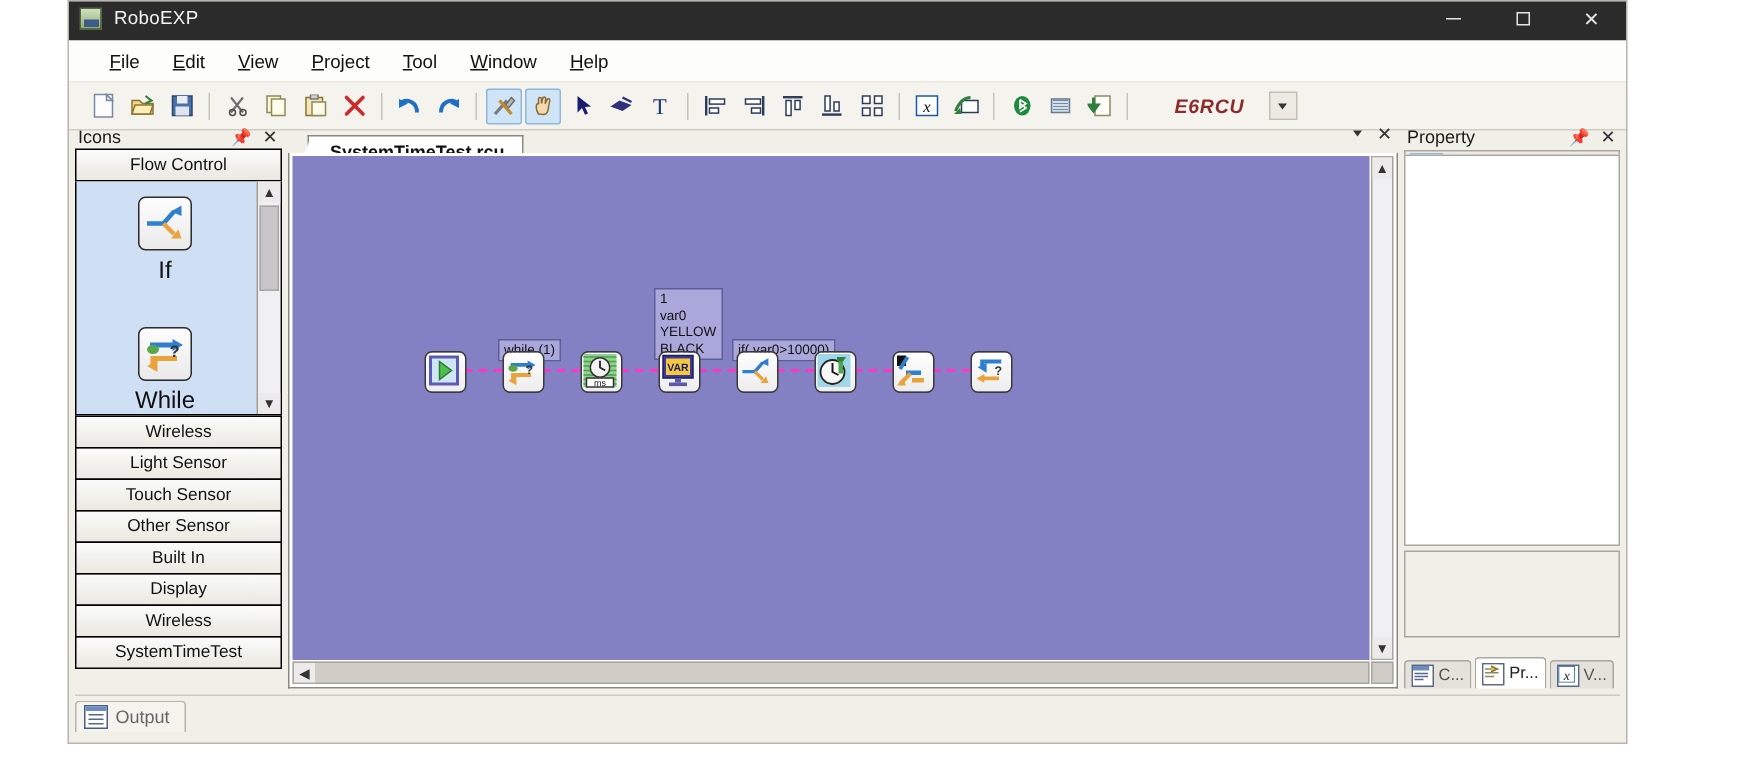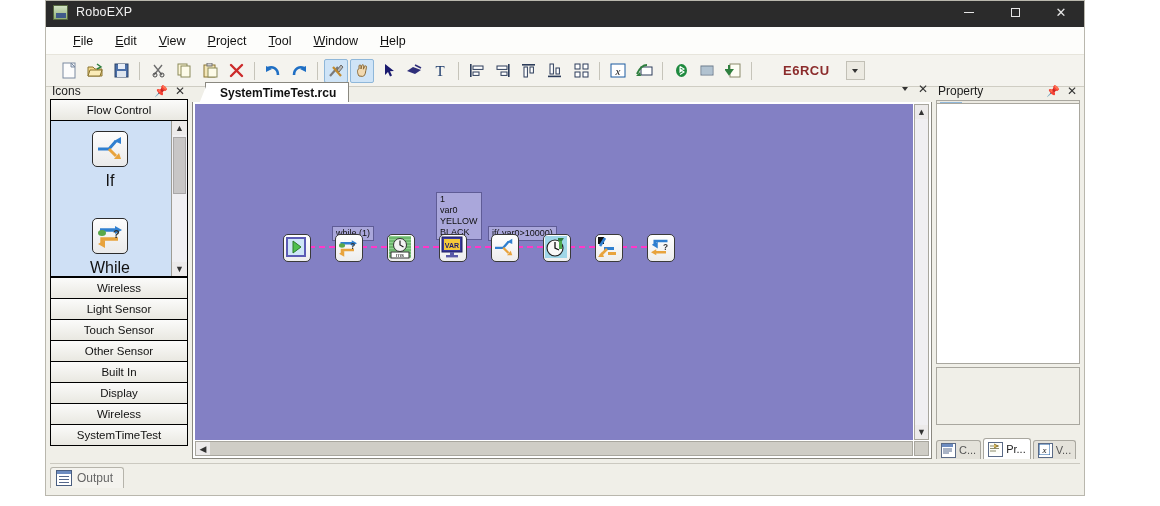--- a/index.html
+++ b/index.html
@@ -19,21 +19,21 @@
   
   .menubar{height:27px;background:#fdfdfb;display:flex;align-items:center;padding-left:16px;border-bottom:1px solid #e7e5dc;}
   .menuitem{padding:3px 11px;font-size:12.5px;color:#111;}
   .menuitem u{text-decoration:underline;}
 
   
   .toolbar{height:31px;background:#f4f3ee;display:flex;align-items:center;padding-left:10px;border-bottom:1px solid #cfcdc3;}
   .tbtn{width:22px;height:22px;margin:0 1px;display:flex;align-items:center;justify-content:center;border:1px solid transparent;border-radius:2px;position:relative;}
   .tbtn.active{background:#cfe4f7;border-color:#8fb7d9;}
   .sep{width:1px;height:18px;background:#c6c4ba;margin:0 5px;}
-  .dev-name{color:#8b2b2b;font-weight:bold;font-size:13px;margin-left:26px;letter-spacing:.5px;}
+  .dev-name{color:#8b2b2b;font-weight:bold;font-size:13px;margin-left:26px;letter-spacing:.5px;font-style:italic;}
   .dev-drop{width:17px;height:17px;margin-left:16px;background:#eceae2;border:1px solid #c2c0b6;display:flex;align-items:center;justify-content:center;}
   .caret{width:0;height:0;border-left:3.5px solid transparent;border-right:3.5px solid transparent;border-top:4px solid #333;}
 
   
   .workarea{position:absolute;left:0;top:80px;right:0;bottom:0;}
 
   
   .icons-panel{position:absolute;left:4px;top:1px;width:138px;bottom:36px;}
   .panel-head{height:18px;display:flex;align-items:center;font-size:12px;color:#1b1b1b;}
   .panel-head .ph-title{padding-left:2px;}
@@ -45,21 +45,21 @@
   .gi{position:absolute;left:0;width:118px;text-align:center;}
   .gicon{width:34px;height:34px;margin:0 auto;background:linear-gradient(#fdfdfd,#eaeaea);border:1px solid #2c2c2c;border-radius:5px;position:relative;overflow:hidden;}
   .gi-label{font-size:16px;margin-top:5px;color:#111;}
   .vscroll{position:absolute;right:0;top:0;width:15px;height:100%;background:#f0eff2;border-left:1px solid #9e9c94;}
   .vs-arrow{height:14px;display:flex;align-items:center;justify-content:center;font-size:9px;color:#333;background:#eceaea;}
   .vs-thumb{position:absolute;left:1px;right:1px;top:16px;height:55px;background:#c8c6c6;border:1px solid #a9a7a7;}
 
   
   .editor{position:absolute;left:146px;top:1px;right:152px;bottom:36px;}
   .tabrow{height:20px;position:relative;border-bottom:1px solid #8a8880;}
-  .doctab{position:absolute;left:13px;top:0;height:20px;padding:0 12px 0 14px;background:#fff;border:1px solid #8a8880;border-bottom:1px solid #fff;display:flex;align-items:center;font-weight:bold;font-size:12px;color:#111;}
+  .doctab{position:absolute;left:13px;top:8px;height:20px;padding:0 12px 0 14px;background:#fff;border:1px solid #8a8880;border-bottom:1px solid #fff;display:flex;align-items:center;font-weight:bold;font-size:12px;color:#111;}
   .doctab:before{content:"";position:absolute;left:-7px;bottom:-1px;width:0;height:0;border-bottom:20px solid #fff;border-left:8px solid transparent;}
   .tabrow-tools{position:absolute;right:4px;top:1px;display:flex;align-items:center;gap:10px;}
   .canvas-wrap{position:absolute;left:0;top:20px;right:0;bottom:0;background:#fff;border:1px solid #8a8880;border-top:none;box-sizing:border-box;}
   .canvas{position:absolute;left:2px;top:2px;right:18px;bottom:18px;background:#8380c4;overflow:hidden;}
   .cv-vscroll{position:absolute;right:2px;top:2px;width:15px;bottom:18px;background:#f0eff2;border:1px solid #a8a69e;box-sizing:border-box;}
   .cv-hscroll{position:absolute;left:2px;bottom:2px;height:15px;right:18px;background:#cfcdc6;border:1px solid #a8a69e;box-sizing:border-box;display:flex;}
   .hs-arrow{width:14px;background:#eceaea;display:flex;align-items:center;justify-content:center;font-size:9px;color:#333;}
   .corner-box{position:absolute;right:2px;bottom:2px;width:15px;height:15px;background:#cfcdc6;border:1px solid #a8a69e;box-sizing:border-box;}
 
   

